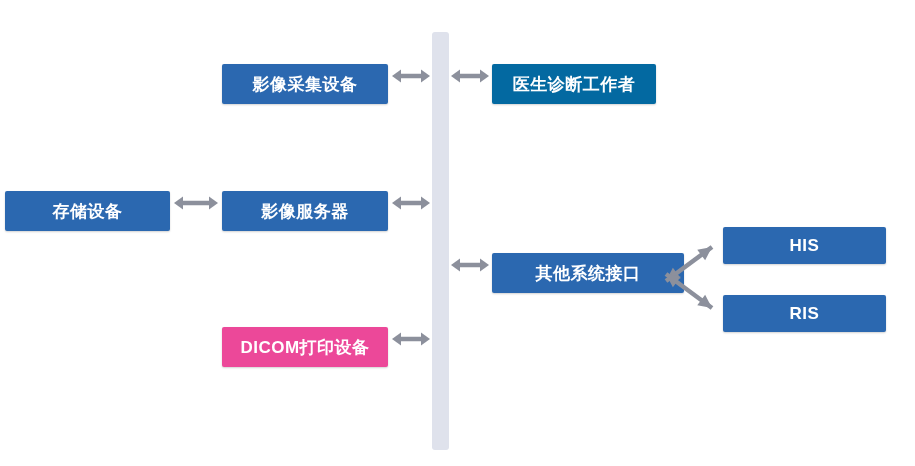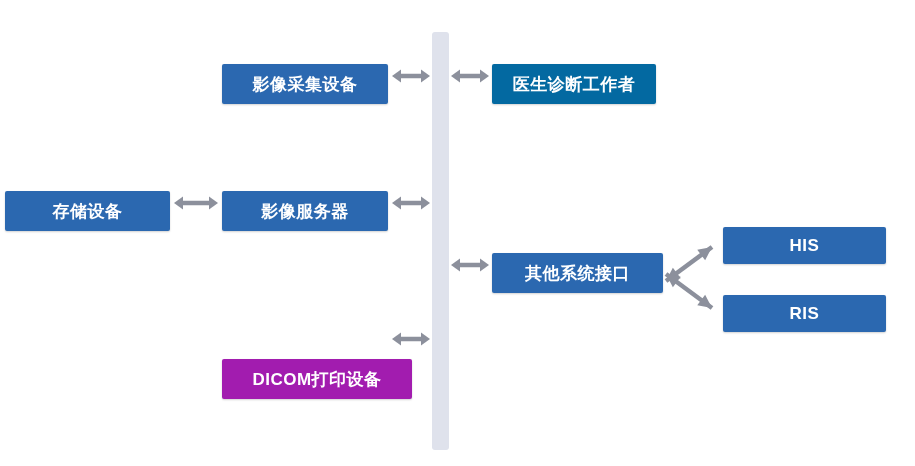--- a/index.html
+++ b/index.html
@@ -60,30 +60,30 @@
     </div>
     <div class="node" style="left: 492px; top: 64px; width: 164px; height: 40px; background: #0369a1; color: rgb(255, 255, 255); font-size: 17px;">
       <span class="node-label">医生诊断工作者</span>
     </div>
     <div class="node" style="left: 5px; top: 191px; width: 165px; height: 40px; background: rgb(43, 104, 176); color: rgb(255, 255, 255); font-size: 17px;">
       <span class="node-label">存储设备</span>
     </div>
     <div class="node" style="left: 222px; top: 191px; width: 166px; height: 40px; background: rgb(43, 104, 176); color: rgb(255, 255, 255); font-size: 17px;">
       <span class="node-label">影像服务器</span>
     </div>
-    <div class="node" style="left: 492px; top: 253px; width: 171px; height: 40px; background: rgb(43, 104, 176); color: rgb(255, 255, 255); font-size: 17px;">
+    <div class="node" style="left: 492px; top: 253px; width: 192px; height: 40px; background: rgb(43, 104, 176); color: rgb(255, 255, 255); font-size: 17px;">
       <span class="node-label">其他系统接口</span>
     </div>
     <div class="node" style="left: 723px; top: 295px; width: 163px; height: 37px; background: rgb(43, 104, 176); color: rgb(255, 255, 255); font-size: 17px;">
       <span class="node-label">RIS</span>
     </div>
     <div class="node" style="left: 723px; top: 227px; width: 163px; height: 37px; background: rgb(43, 104, 176); color: rgb(255, 255, 255); font-size: 17px;">
       <span class="node-label">HIS</span>
     </div>
-    <div class="node" style="left: 222px; top: 327px; width: 190px; height: 40px; background: #a21caf; color: rgb(255, 255, 255); font-size: 17px; margin-top: 32px;">
+    <div class="node" style="left: 222px; top: 327px; width: 166px; height: 40px; background: #ec4899; color: rgb(255, 255, 255); font-size: 17px;">
       <span class="node-label">DICOM打印设备</span>
     </div>
     <div class="arrow" style="left: 392px; top: 68px;">
       <svg width="38" height="16" viewBox="0 0 38 16">
         <rect x="8" y="5.75" width="22" height="4.5" fill="#8C909C"></rect>
         <polygon points="0,8 9,1.5 9,14.5" fill="#8C909C"></polygon>
         <polygon points="38,8 29,1.5 29,14.5" fill="#8C909C"></polygon>
       </svg>
     </div>
     <div class="arrow" style="left: 451px; top: 68px;">

